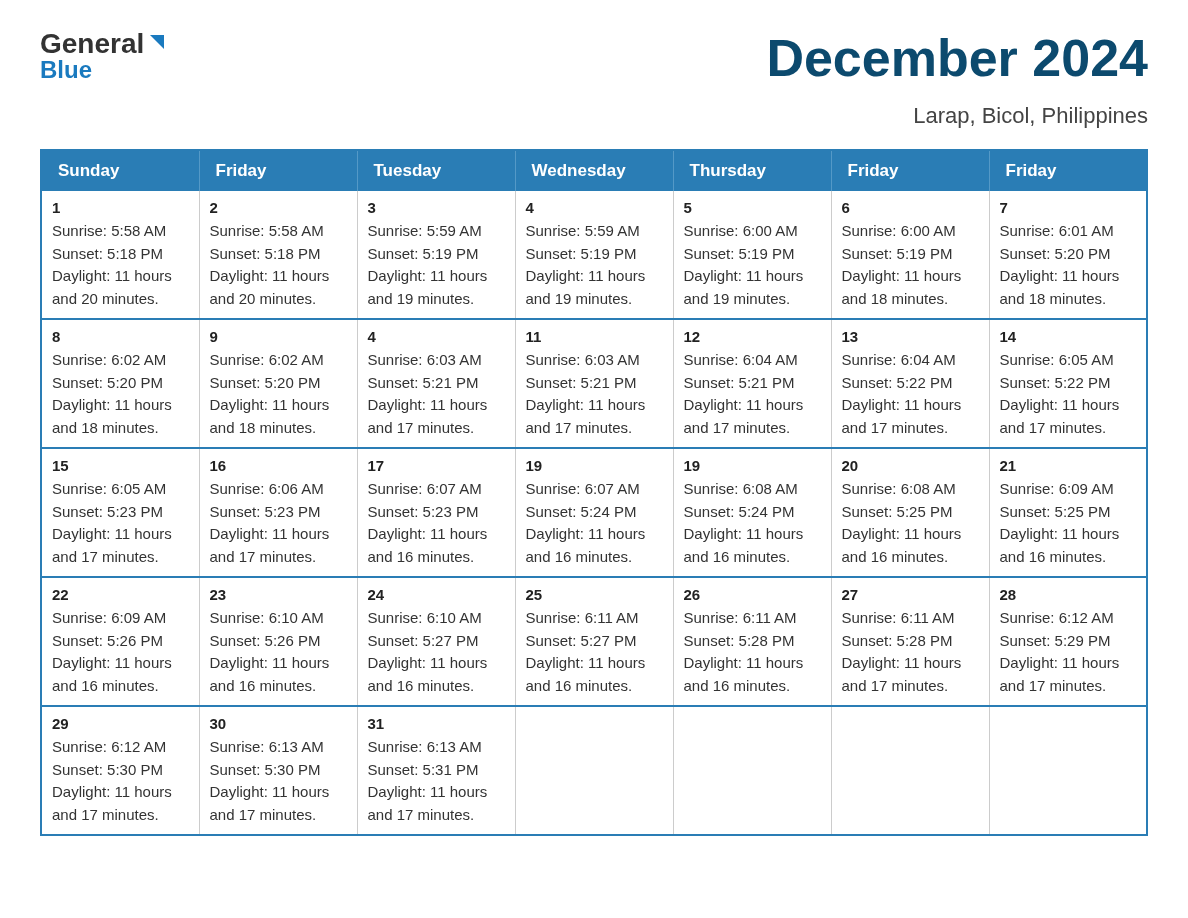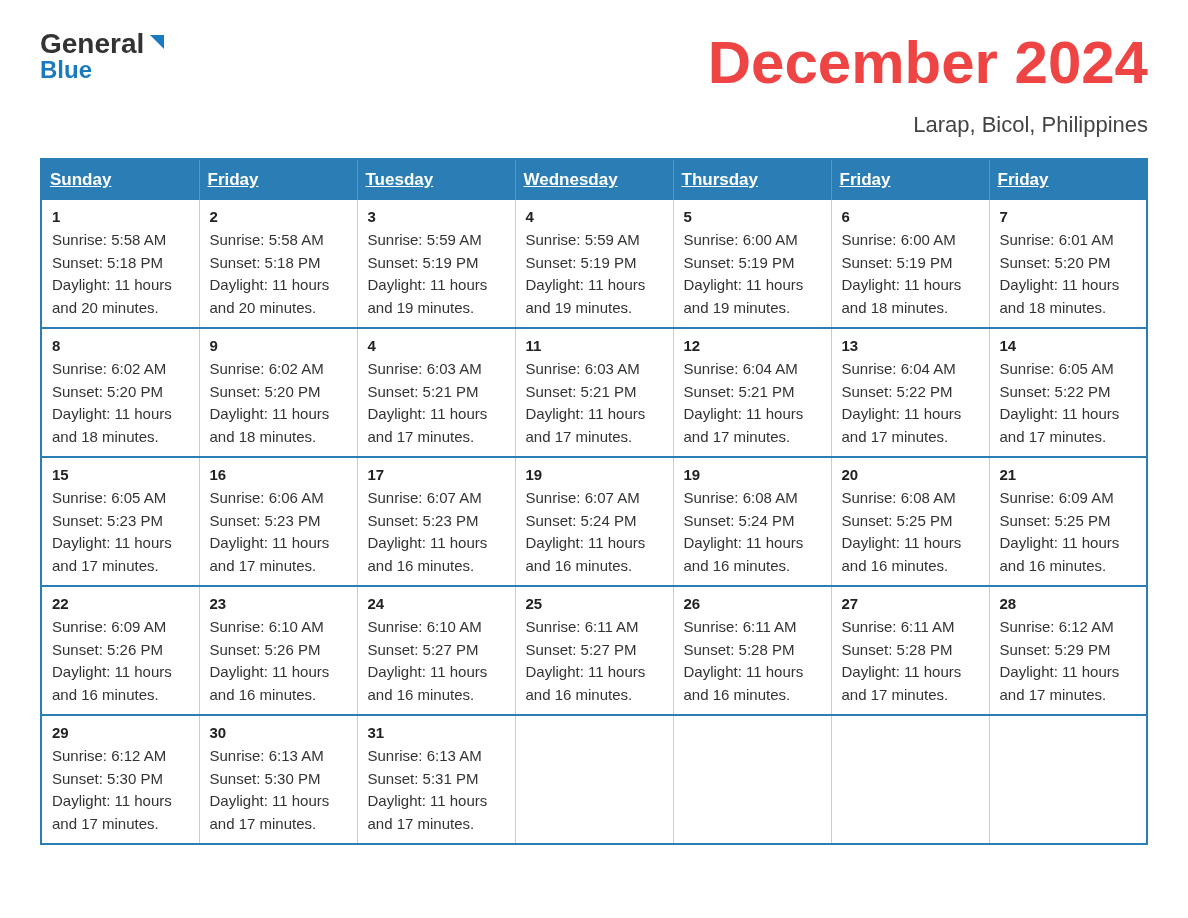--- a/index.html
+++ b/index.html
@@ -34,44 +34,43 @@
       line-height: 1;
     }
     .logo-row {
       display: flex;
       align-items: center;
     }
     .title-block {
       text-align: right;
     }
     .title-month {
-      font-size: 60px;
-      font-weight: bold;
-      color: #ef4444;
+      font-size: 52px;
+      font-weight: bold;
+      color: #0c4a6e;
       line-height: 1.1;
     }
     .title-location {
       font-size: 22px;
       color: #444;
       margin-top: 16px;
     }
     .calendar {
       width: 100%;
       border-collapse: collapse;
       border: 2px solid #2a7db5;
     }
     .calendar thead tr th {
       background-color: #2a7db5;
       color: #fff;
       font-size: 17px;
       font-weight: bold;
-      padding: 10px 8px;
+      padding: 10px 16px;
       text-align: left;
       border-right: 1px solid #5499c7;
-      text-decoration: underline;
     }
     .calendar thead tr th:last-child {
       border-right: none;
     }
     .calendar tbody tr td {
       vertical-align: top;
       padding: 8px 10px;
       border-right: 1px solid #ccc;
       border-bottom: 2px solid #2a7db5;
       font-size: 13px;

